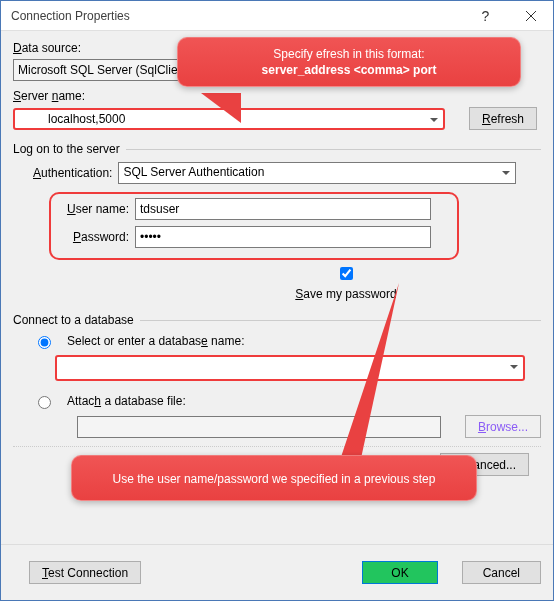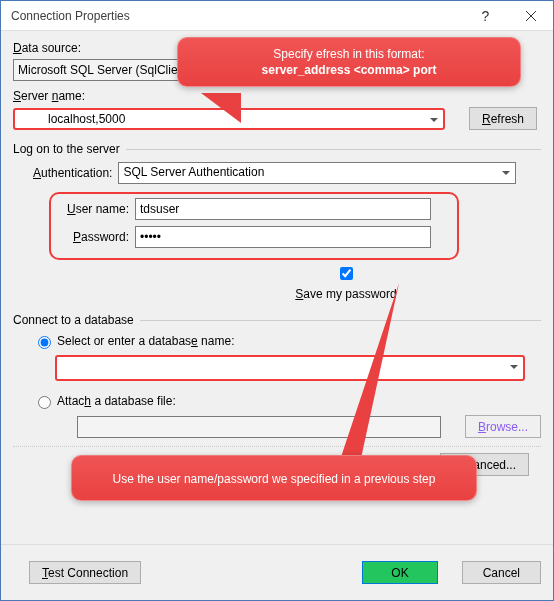--- a/index.html
+++ b/index.html
@@ -24,21 +24,21 @@
   .btn:disabled { color: #8b5cf6; background: #f0f0f0; }
   .fieldset-label-row { display: flex; align-items: center; margin: 12px 0 6px; }
   .fieldset-label-row .line { flex: 1; height: 1px; background: #ccc; margin-left: 6px; }
   .hl-red { border: 2.5px solid #ef3b3b; border-radius: 3px; padding-left: 33px; }
   .subfield { padding-left: 20px; }
   .auth-row { display: flex; align-items: center; gap: 6px; margin-bottom: 8px; }
   .cred-row { display: flex; align-items: center; gap: 6px; margin-bottom: 6px; }
   .cred-row label { width: 72px; text-align: right; }
   .chk { display: flex; align-items: center; gap: 4px; margin-left: 80px; }
   .chk input { width: 13px; height: 13px; }
-  .radio-row { display: flex; align-items: center; gap: 3px; margin-bottom: 6px; }
+  .radio-row { display: flex; align-items: center; gap: 13px; margin-bottom: 6px; }
   .db-combo { width: 470px; margin-left: 22px; margin-bottom: 12px; }
   .attach-in { width: 378px; margin-left: 22px; }
   .bottom { display:flex; align-items:center; padding: 16px 12px; border-top: 1px solid #ddd; gap: 8px; position:absolute; bottom:0; left:0; right:0; background:#f0f0f0;}
   .bottom .spacer { flex: 1; }
   .btn.primary { border-color: #0078d7; background: #22c55e; padding: 0 28px; }
   
   
   .callout {
     position: absolute; background: linear-gradient(#f05454,#e94141); color: #fff;
     border-radius: 10px; padding: 8px 16px; text-align: center; line-height: 1.35;

